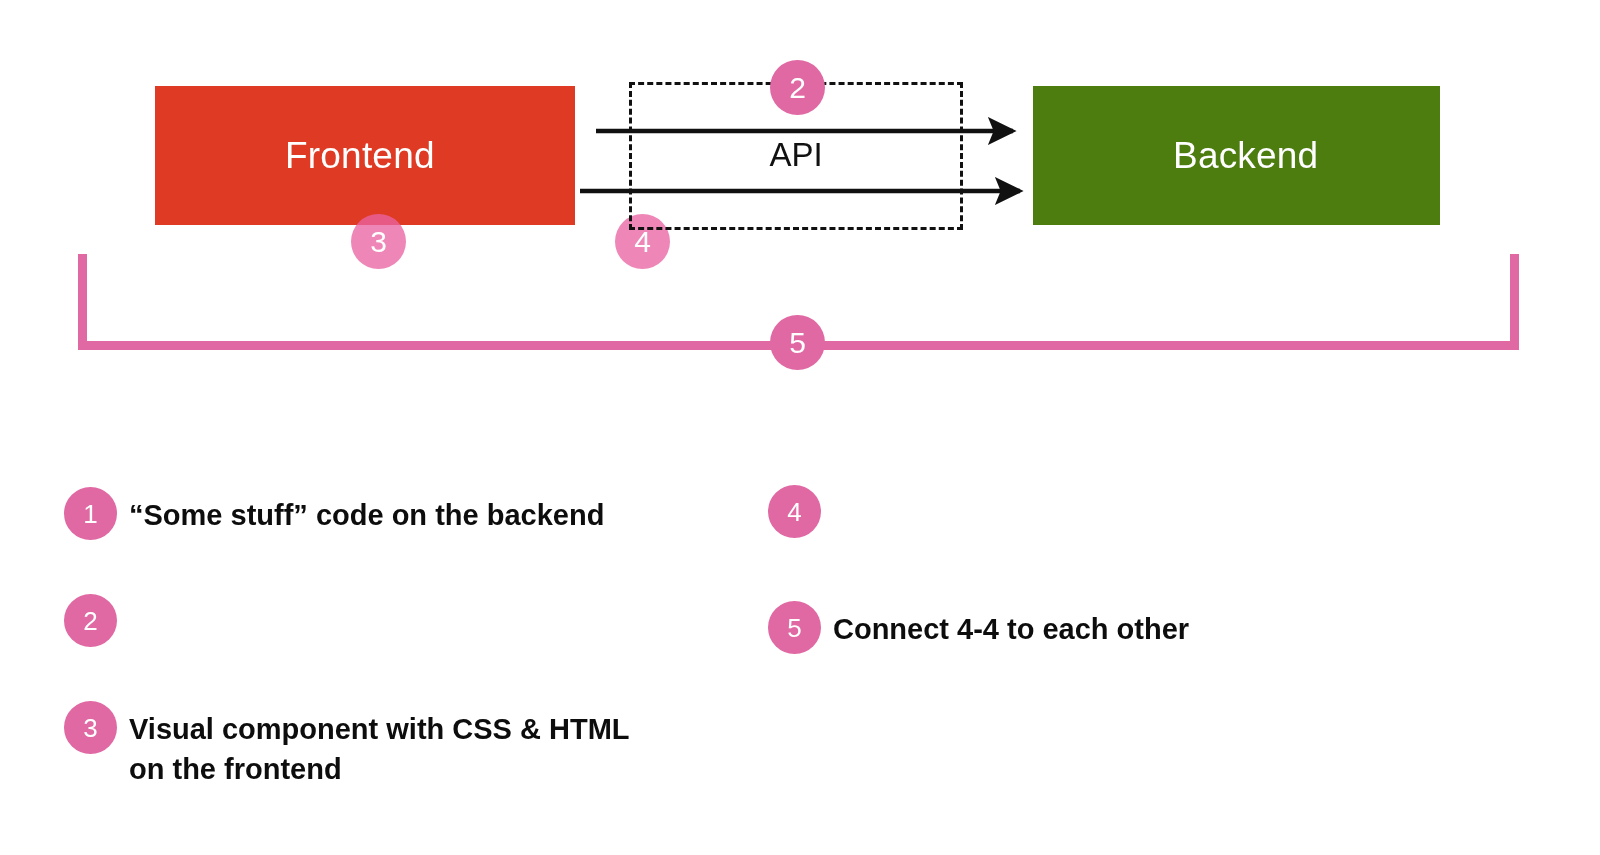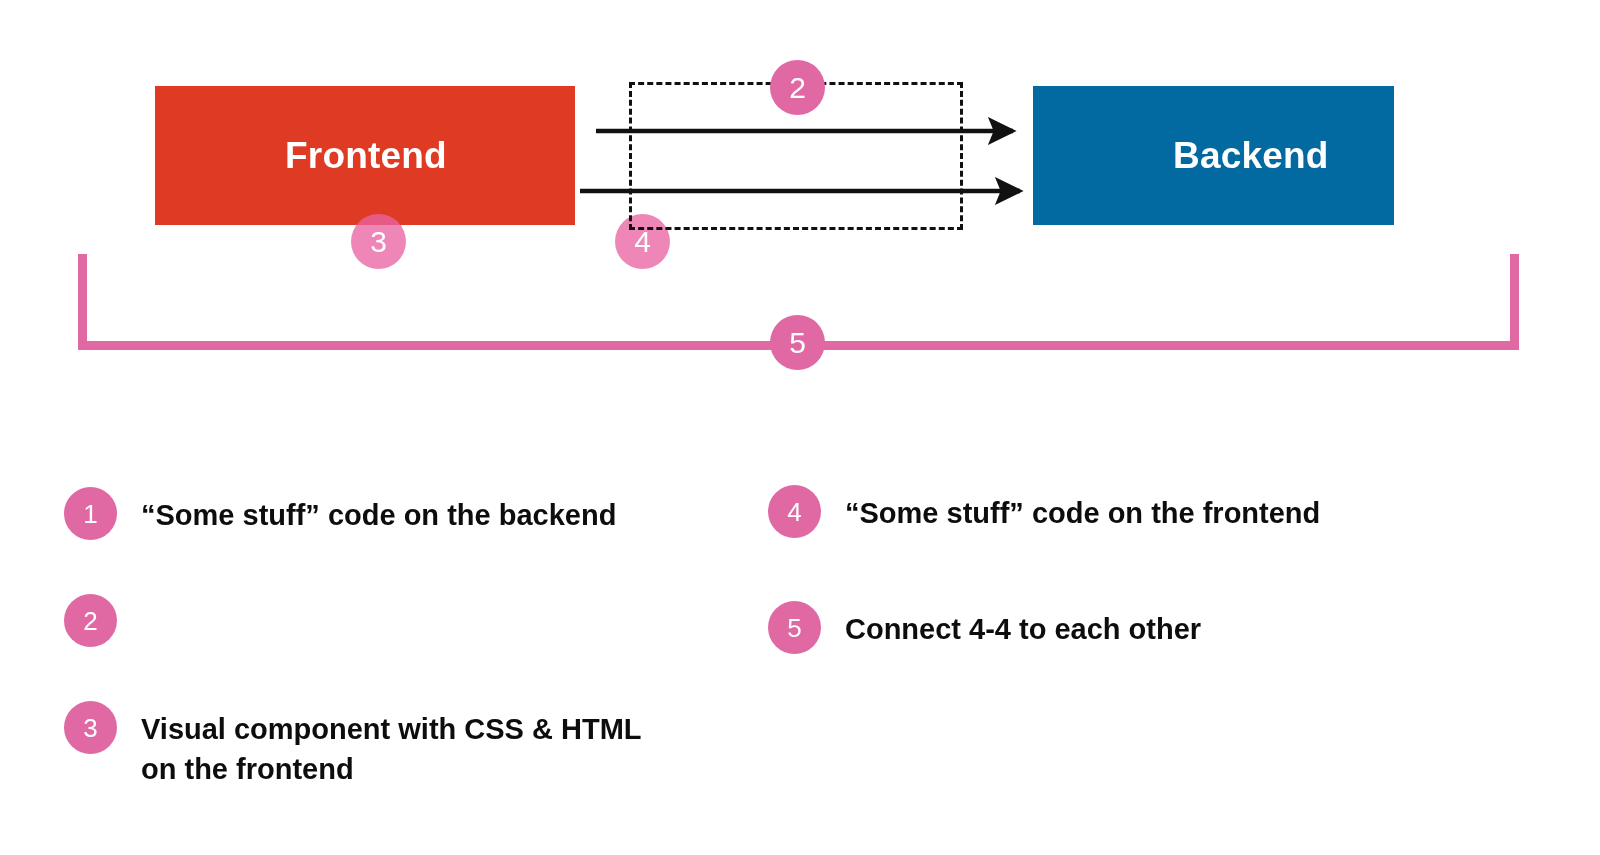--- a/index.html
+++ b/index.html
@@ -31,27 +31,27 @@
   #frontend-box {
     left: 155px;
     top: 86px;
     width: 420px;
     height: 139px;
     background: #df3a23;
   }
   #backend-box {
     left: 1033px;
     top: 86px;
-    width: 361px;
+    width: 407px;
     height: 139px;
-    background: #0369a1;
+    background: #4d7c0f;
   }
   .box-label {
     font-size: 37px;
-    font-weight: 700;
+    font-weight: 400;
     letter-spacing: 0.2px;
     line-height: 1;
     white-space: nowrap;
   }
 
   
   .badge {
     position: absolute;
     border-radius: 50%;
     background: #e069a4;
@@ -145,21 +145,21 @@
     border-radius: 50%;
     background: #e069a4;
     color: #ffffff;
     display: flex;
     align-items: center;
     justify-content: center;
     font-size: 26px;
     line-height: 1;
   }
   .legend-text {
-    margin-left: 24px;
+    margin-left: 12px;
     font-size: 29px;
     font-weight: 700;
     color: #0d0d0d;
     line-height: 1.38;
     white-space: pre-line;
     padding-top: 8px;
   }
 
   
   #legend-item-1 { left: 0; top: 17px; }
@@ -179,20 +179,21 @@
     <div class="box-label" style="position:absolute; left:130px;">Frontend</div>
     <div class="badge badge-on-box" id="badge-4">4</div>
   </div>
 
   <div class="box" id="backend-box">
 
     <div class="box-label" style="position:absolute; left:140px;">Backend</div>
   </div>
 
   <div id="api-dashed-box"></div>
+  <div id="api-label">API</div>
 
   <svg class="arrow-svg" viewBox="0 0 1600 855">
     <defs>
       <marker id="head-left" markerWidth="7" markerHeight="7" refX="5.6" refY="3.5" orient="auto-start-reverse" markerUnits="strokeWidth">
         <path d="M0,3.5 L6.4,0.35 L5.1,3.5 L6.4,6.65 Z" fill="#111111"></path>
       </marker>
       <marker id="head-right" markerWidth="7" markerHeight="7" refX="5.6" refY="3.5" orient="auto" markerUnits="strokeWidth">
         <path d="M0,0.35 L6.4,3.5 L0,6.65 L1.3,3.5 Z" fill="#111111"></path>
       </marker>
     </defs>
@@ -225,21 +226,20 @@
         <div class="legend-text">Visual component with CSS &amp; HTML
 on the frontend</div>
       </div>
 
     </div>
 
     <div class="legend-col" id="legend-col-right">
 
       <div class="legend-item" id="legend-item-4">
         <div class="legend-badge">4</div>
-        <div class="legend-text">“Some stuff” code on the frontend</div>
       </div>
 
       <div class="legend-item" id="legend-item-5">
         <div class="legend-badge">5</div>
         <div class="legend-text"> Connect 4-4 to each other</div>
       </div>
 
     </div>
 
   </div>

